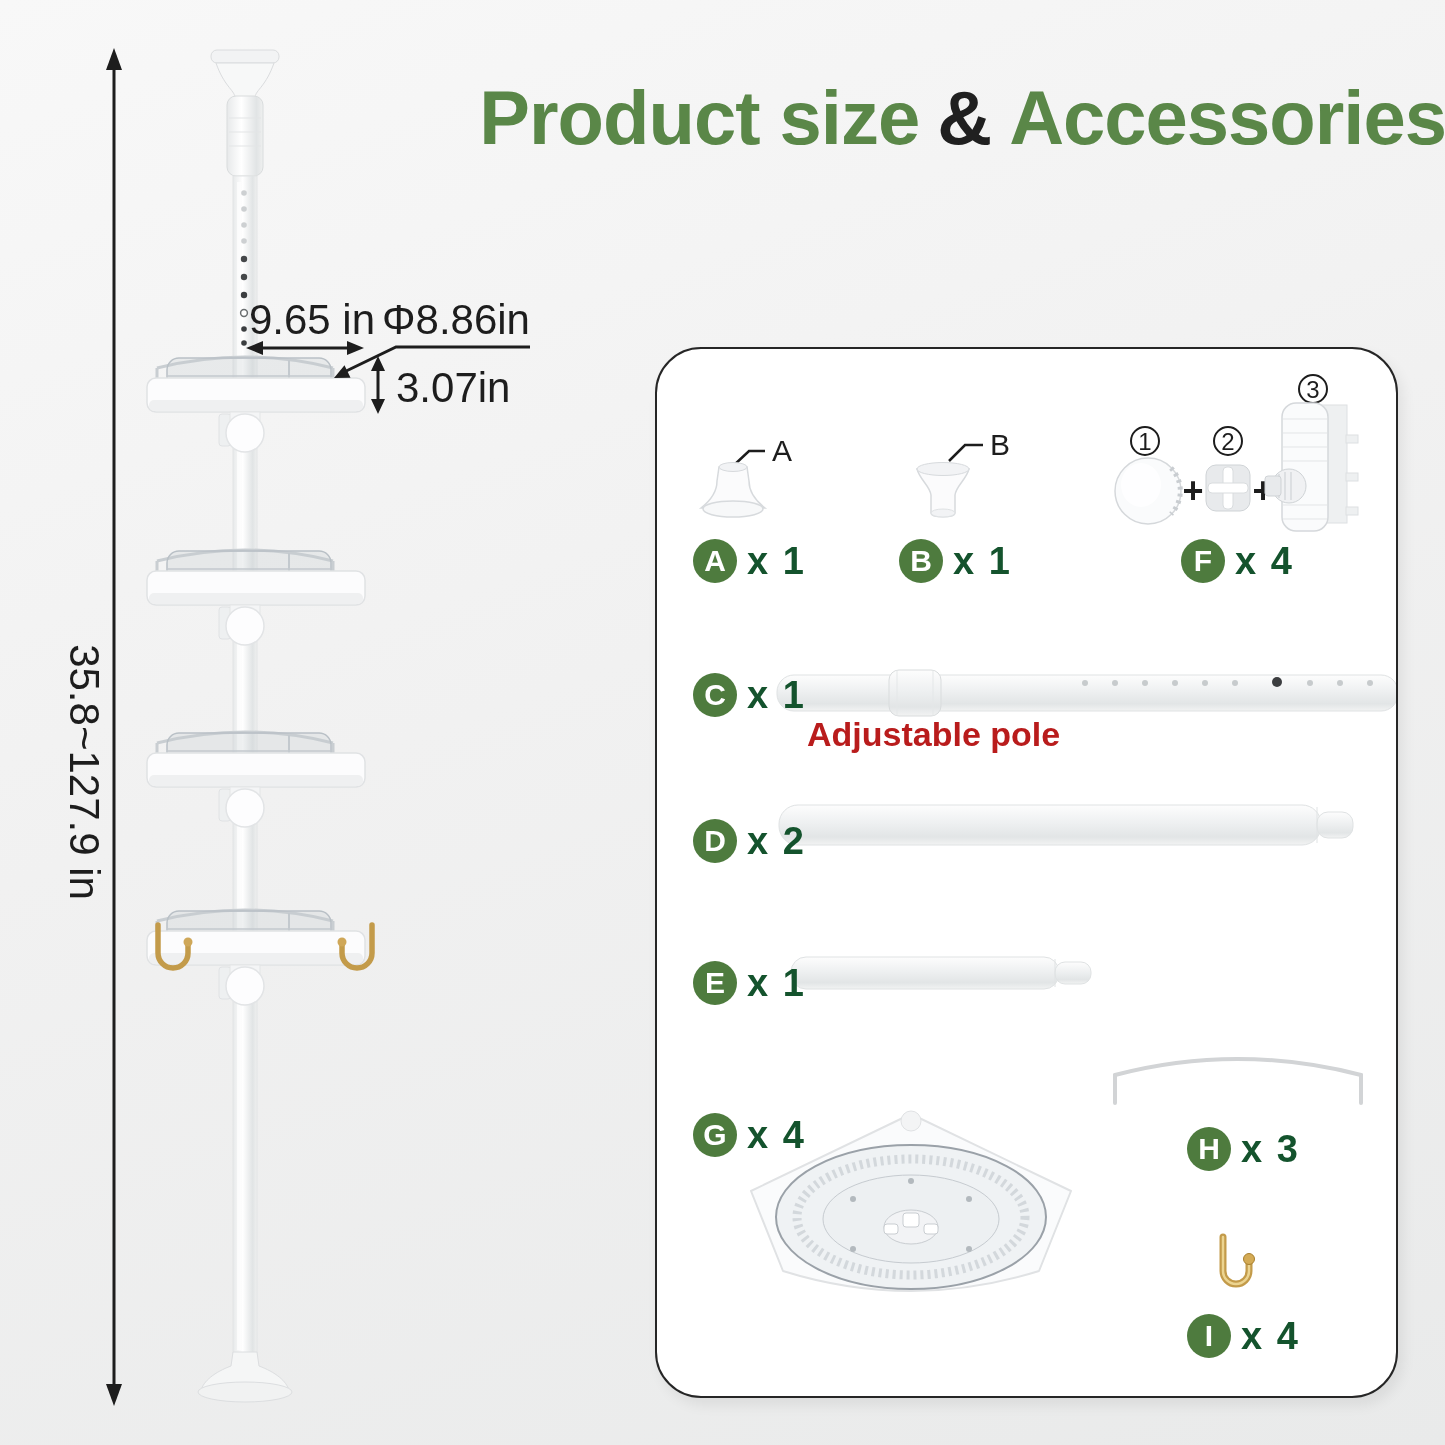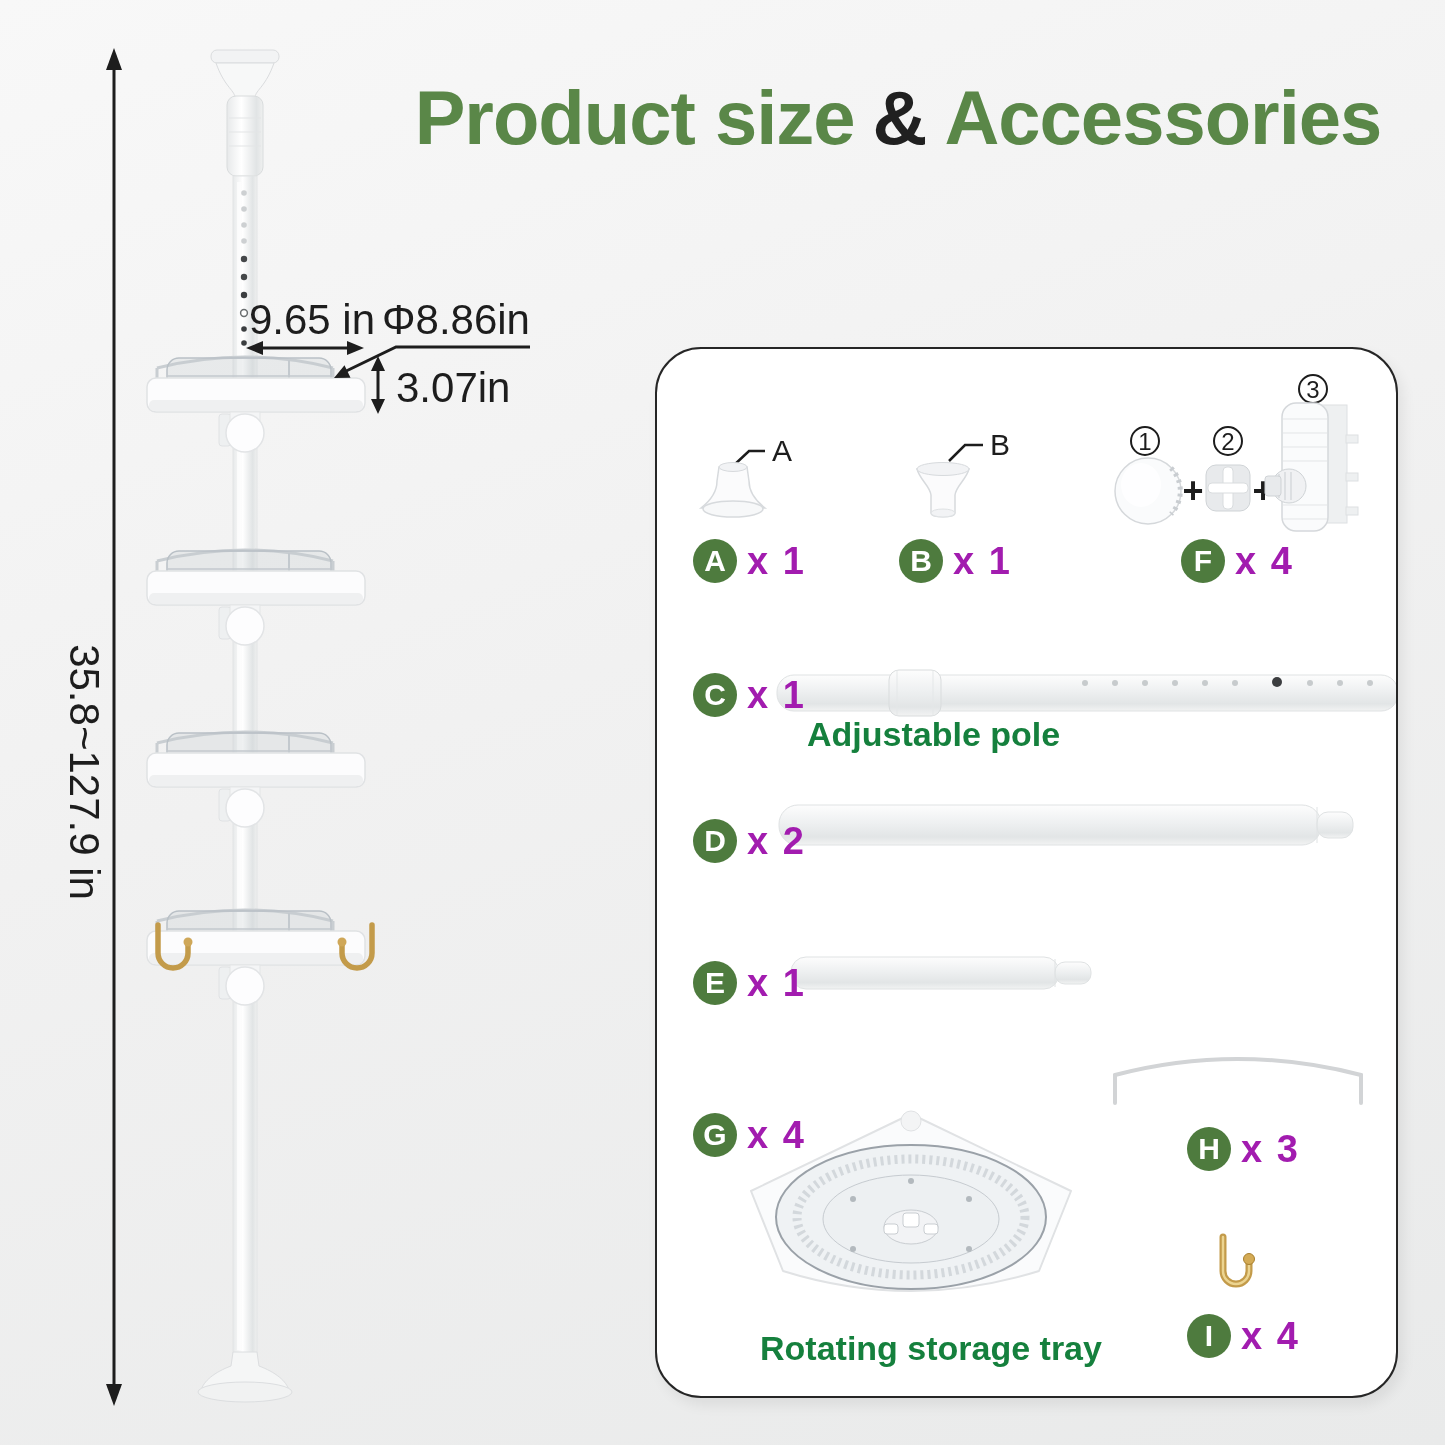--- a/index.html
+++ b/index.html
@@ -2,41 +2,41 @@
 <html><head>
 <meta charset="utf-8">
 <style>
   html,body{margin:0;padding:0;}
   body{
     width:1445px;height:1445px;position:relative;overflow:hidden;
     background:linear-gradient(160deg,#f8f8f8 0%,#f1f1f1 45%,#e9eaea 100%);
     font-family:"Liberation Sans",sans-serif;
   }
   .title{
-    position:absolute;left:350px;top:74px;width:1096px;text-align:center;
+    position:absolute;left:350px;top:74px;width:1096px;text-align:right;
     font-weight:bold;font-size:76px;letter-spacing:-1px;white-space:nowrap;
   }
   .title .t-green{color:#5a8748;}
   .title .t-amp{color:#202020;margin:0 18px;}
   .figure{position:absolute;left:0;top:0;}
   .panel{
     position:absolute;left:655px;top:347px;width:743px;height:1051px;
     background:#ffffff;border:2.5px solid #262626;border-radius:46px;
     box-sizing:border-box;overflow:hidden;
     box-shadow:5px 7px 14px rgba(0,0,0,0.07);
   }
   .panel .abs{position:absolute;}
   .badge-row{position:absolute;display:flex;align-items:center;gap:10px;}
   .badge{
     width:44px;height:44px;border-radius:50%;background:#4e7b3e;color:#ffffff;
     font-weight:bold;font-size:30px;display:flex;align-items:center;justify-content:center;
     flex:none;
   }
-  .count{color:#a21caf;font-weight:bold;font-size:38px;letter-spacing:2px;white-space:nowrap;}
-  .part-label{position:absolute;color:#15803d;font-size:34px;font-weight:bold;white-space:nowrap;}
+  .count{color:#14532d;font-weight:bold;font-size:38px;letter-spacing:2px;white-space:nowrap;}
+  .part-label{position:absolute;color:#b91c1c;font-size:34px;font-weight:bold;white-space:nowrap;}
 </style>
 </head>
 <body>
 
 <div class="title">
   <span class="t-green">Product size</span><span class="t-amp">&amp;</span><span class="t-green">Accessories</span>
 </div>
 
 <svg class="figure" width="650" height="1445" viewBox="0 0 650 1445">
   <defs>
@@ -259,21 +259,20 @@
     <circle cx="132" cy="90" r="3" fill="#b3b9be"></circle>
       <circle cx="248" cy="90" r="3" fill="#b3b9be"></circle>
     <circle cx="132" cy="140" r="3" fill="#b3b9be"></circle>
       <circle cx="248" cy="140" r="3" fill="#b3b9be"></circle>
     <circle cx="190" cy="72" r="3" fill="#b3b9be"></circle>
   </svg>
   <div class="badge-row" style="left:36px;top:764px">
     <span class="badge">G</span>
     <span class="count">x 4</span>
   </div>
-  <div class="part-label" style="left:103px;top:980px">Rotating storage tray</div>
 
   <svg class="abs" style="left:450px;top:692px" width="262" height="72" viewBox="0 0 262 72">
     <path d="M8,34 Q130,2 254,34" fill="none" stroke="#d2d4d6" stroke-width="4" stroke-linecap="round"></path>
     <path d="M8,34 L8,62 M254,34 L254,62" stroke="#d2d4d6" stroke-width="4" stroke-linecap="round" fill="none"></path>
   </svg>
   <div class="badge-row" style="left:530px;top:778px">
     <span class="badge">H</span>
     <span class="count">x 3</span>
   </div>
 

